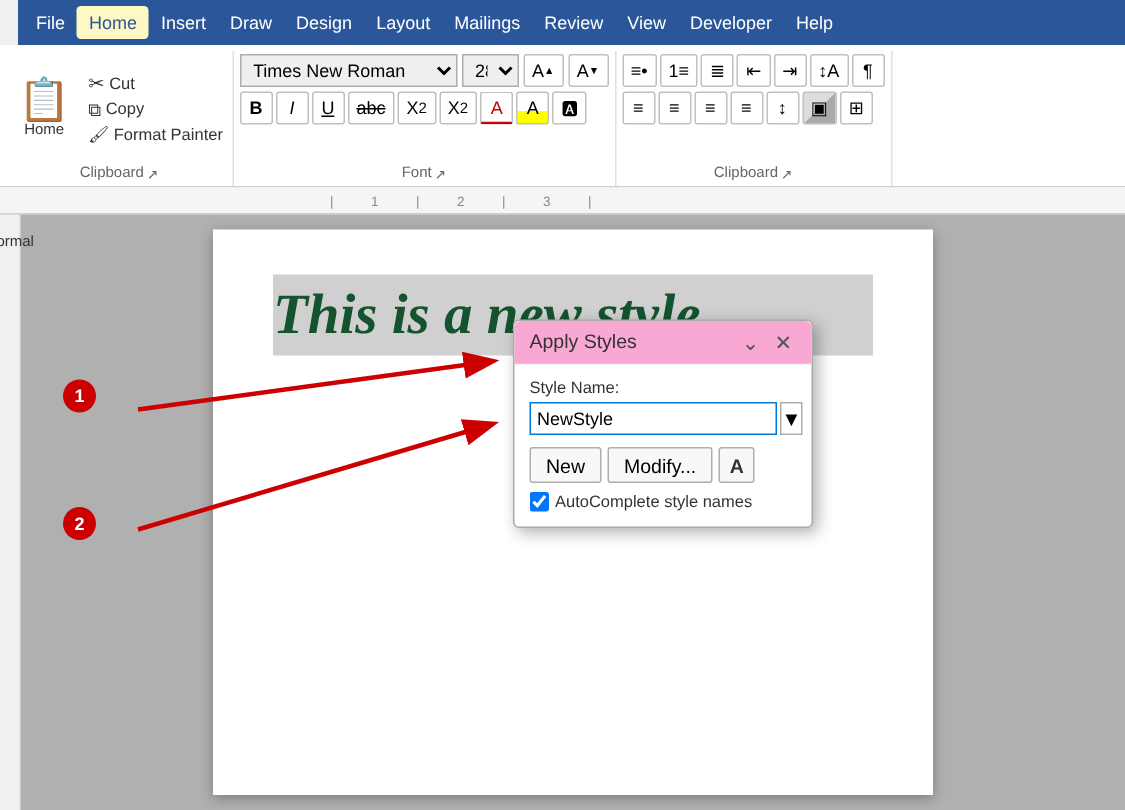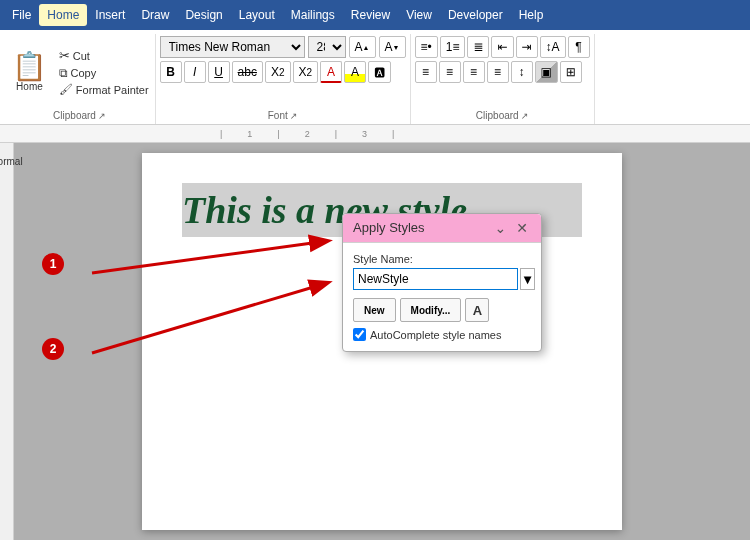--- a/index.html
+++ b/index.html
@@ -1,19 +1,19 @@
 <!DOCTYPE html>
 <html><head>
   <meta charset="utf-8">
   <style>
     * { box-sizing: border-box; margin: 0; padding: 0; }
     body { font-family: 'Segoe UI', Arial, sans-serif; font-size: 12px; background: #f0f0f0; width: 750px; height: 540px; overflow: hidden; }
 
     
-    .menu-bar { background: #2b579a; display: flex; align-items: center; height: 30px; padding: 0 4px; }
+    .menu-bar { background: #2b579a; display: flex; align-items: center; height: 30px; padding: 0 4px; margin-left: 12px; }
     .menu-bar span { color: white; padding: 4px 8px; font-size: 12px; cursor: pointer; border-radius: 3px; }
     .menu-bar span.active { background: #fef9c3; color: #2b579a; }
 
     
     .ribbon { background: white; border-bottom: 1px solid #d0d0d0; padding: 4px 4px 0 4px; display: flex; align-items: stretch; min-height: 95px; }
     .ribbon-row { display: flex; align-items: center; gap: 2px; }
 
     
     .clipboard-group { display: flex; align-items: stretch; padding: 4px 2px; border-right: 1px solid #e0e0e0; position: relative; padding-bottom: 18px; }
     .paste-btn { display: flex; flex-direction: column; align-items: center; justify-content: center; padding: 4px 6px; cursor: pointer; border-radius: 3px; border: none; background: none; margin-right: 2px; }
@@ -54,21 +54,21 @@
     .dialog-header { background: #f9a8d4; border-bottom: 1px solid #d0d0d0; padding: 6px 10px; display: flex; align-items: flex-start; justify-content: space-between; border-radius: 4px 4px 0 0; }
     .dialog-title { font-size: 13px; font-weight: normal; color: #333; }
     .dialog-controls { display: flex; align-items: center; gap: 4px; }
     .dialog-ctrl-btn { background: none; border: none; cursor: pointer; font-size: 14px; color: #555; padding: 0 3px; }
     .dialog-body { padding: 10px; }
     .field-label { font-size: 11px; color: #333; margin-bottom: 3px; }
     .style-input-row { display: flex; align-items: flex-end; gap: 2px; margin-bottom: 8px; }
     .style-input { border: 1px solid #0078d7; padding: 2px 4px; font-size: 12px; height: 22px; flex: 1; outline: none; }
     .style-dropdown-btn { border: 1px solid #aeaeae; background: white; height: 22px; width: 20px; cursor: pointer; display: flex; align-items: center; justify-content: center; }
     .btn-row { display: flex; align-items: center; gap: 4px; margin-bottom: 6px; }
-    .dialog-btn { border: 1px solid #aeaeae; background: #f8f8f8; padding: 3px 10px; font-size: 10px; cursor: pointer; border-radius: 2px; height: 24px; font-weight: bold; }
+    .dialog-btn { border: 1px solid #aeaeae; background: #f8f8f8; padding: 3px 10px; font-size: 13px; cursor: pointer; border-radius: 2px; height: 24px; }
     .dialog-btn-icon { border: 1px solid #aeaeae; background: #f8f8f8; width: 24px; height: 24px; cursor: pointer; border-radius: 2px; display: flex; align-items: center; justify-content: center; font-size: 13px; font-weight: bold; color: #333; }
     .autocomplete-row { display: flex; align-items: flex-end; gap: 4px; font-size: 11px; color: #333; }
     .autocomplete-row input[type=checkbox] { margin: 0; }
 
     
     .circle-annotation { width: 22px; height: 22px; border-radius: 50%; background: #cc0000; color: white; font-size: 12px; font-weight: bold; display: flex; align-items: center; justify-content: center; position: absolute; }
 
     
     .arrow-svg { position: absolute; top: 0; left: 0; width: 100%; height: 100%; pointer-events: none; overflow: visible; }
     .icon-paste-big { font-size: 28px; line-height: 1; }

